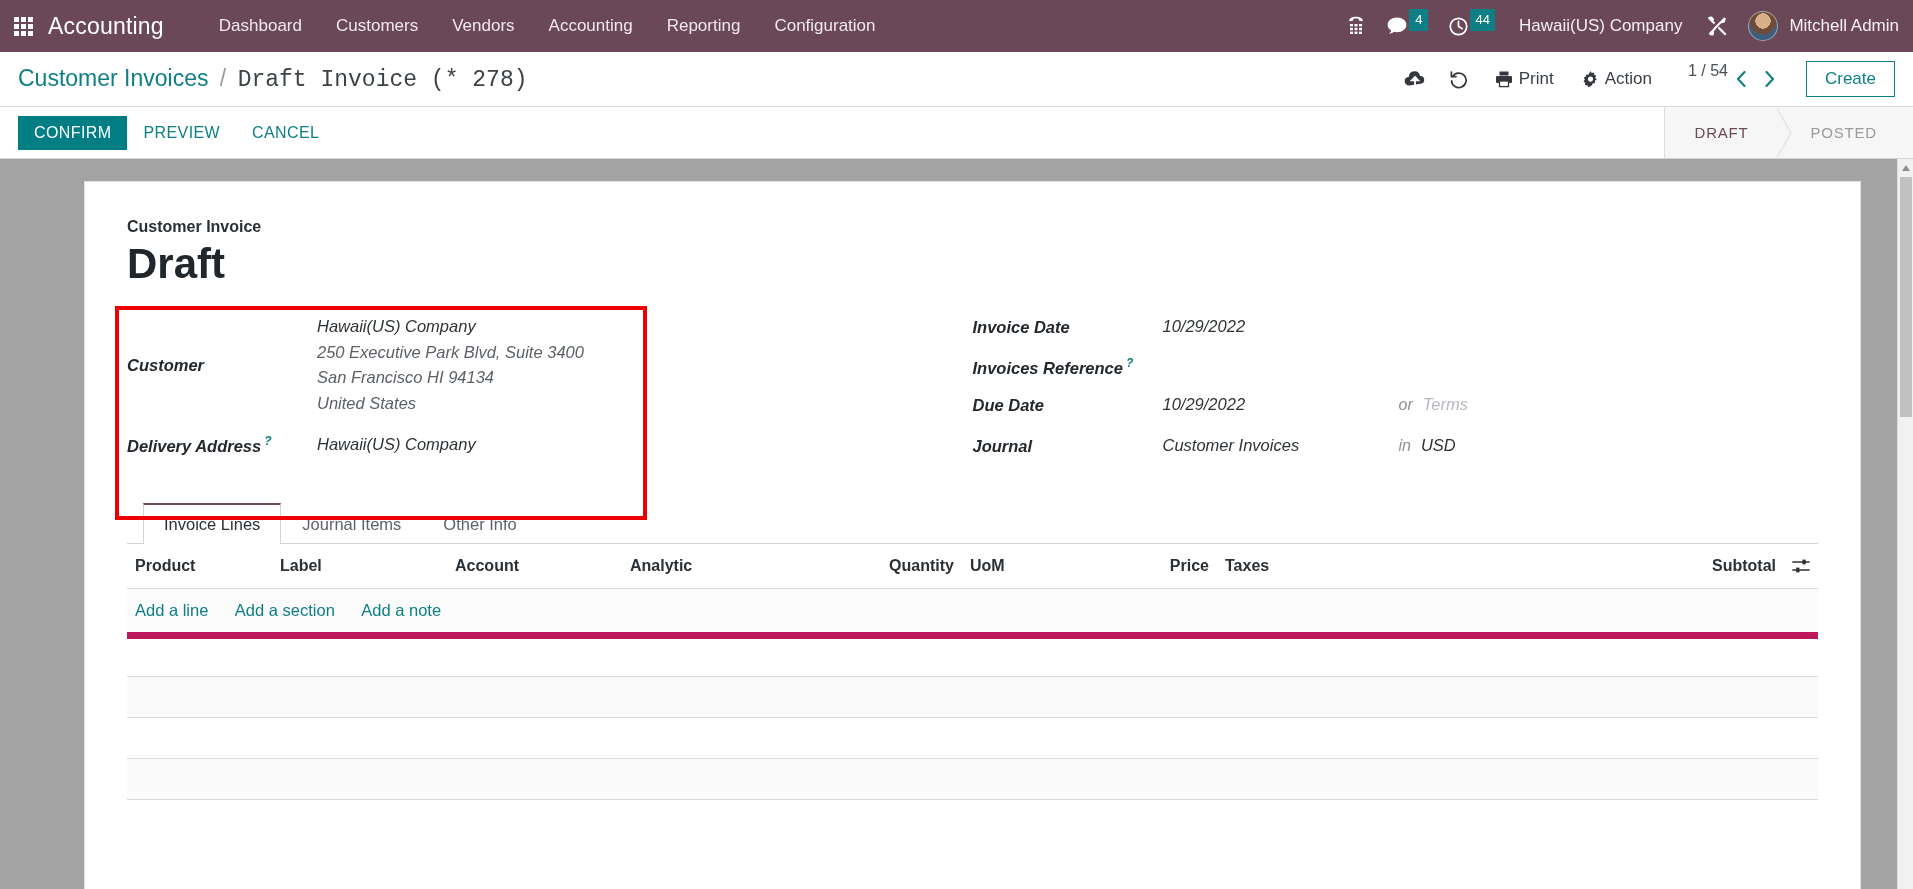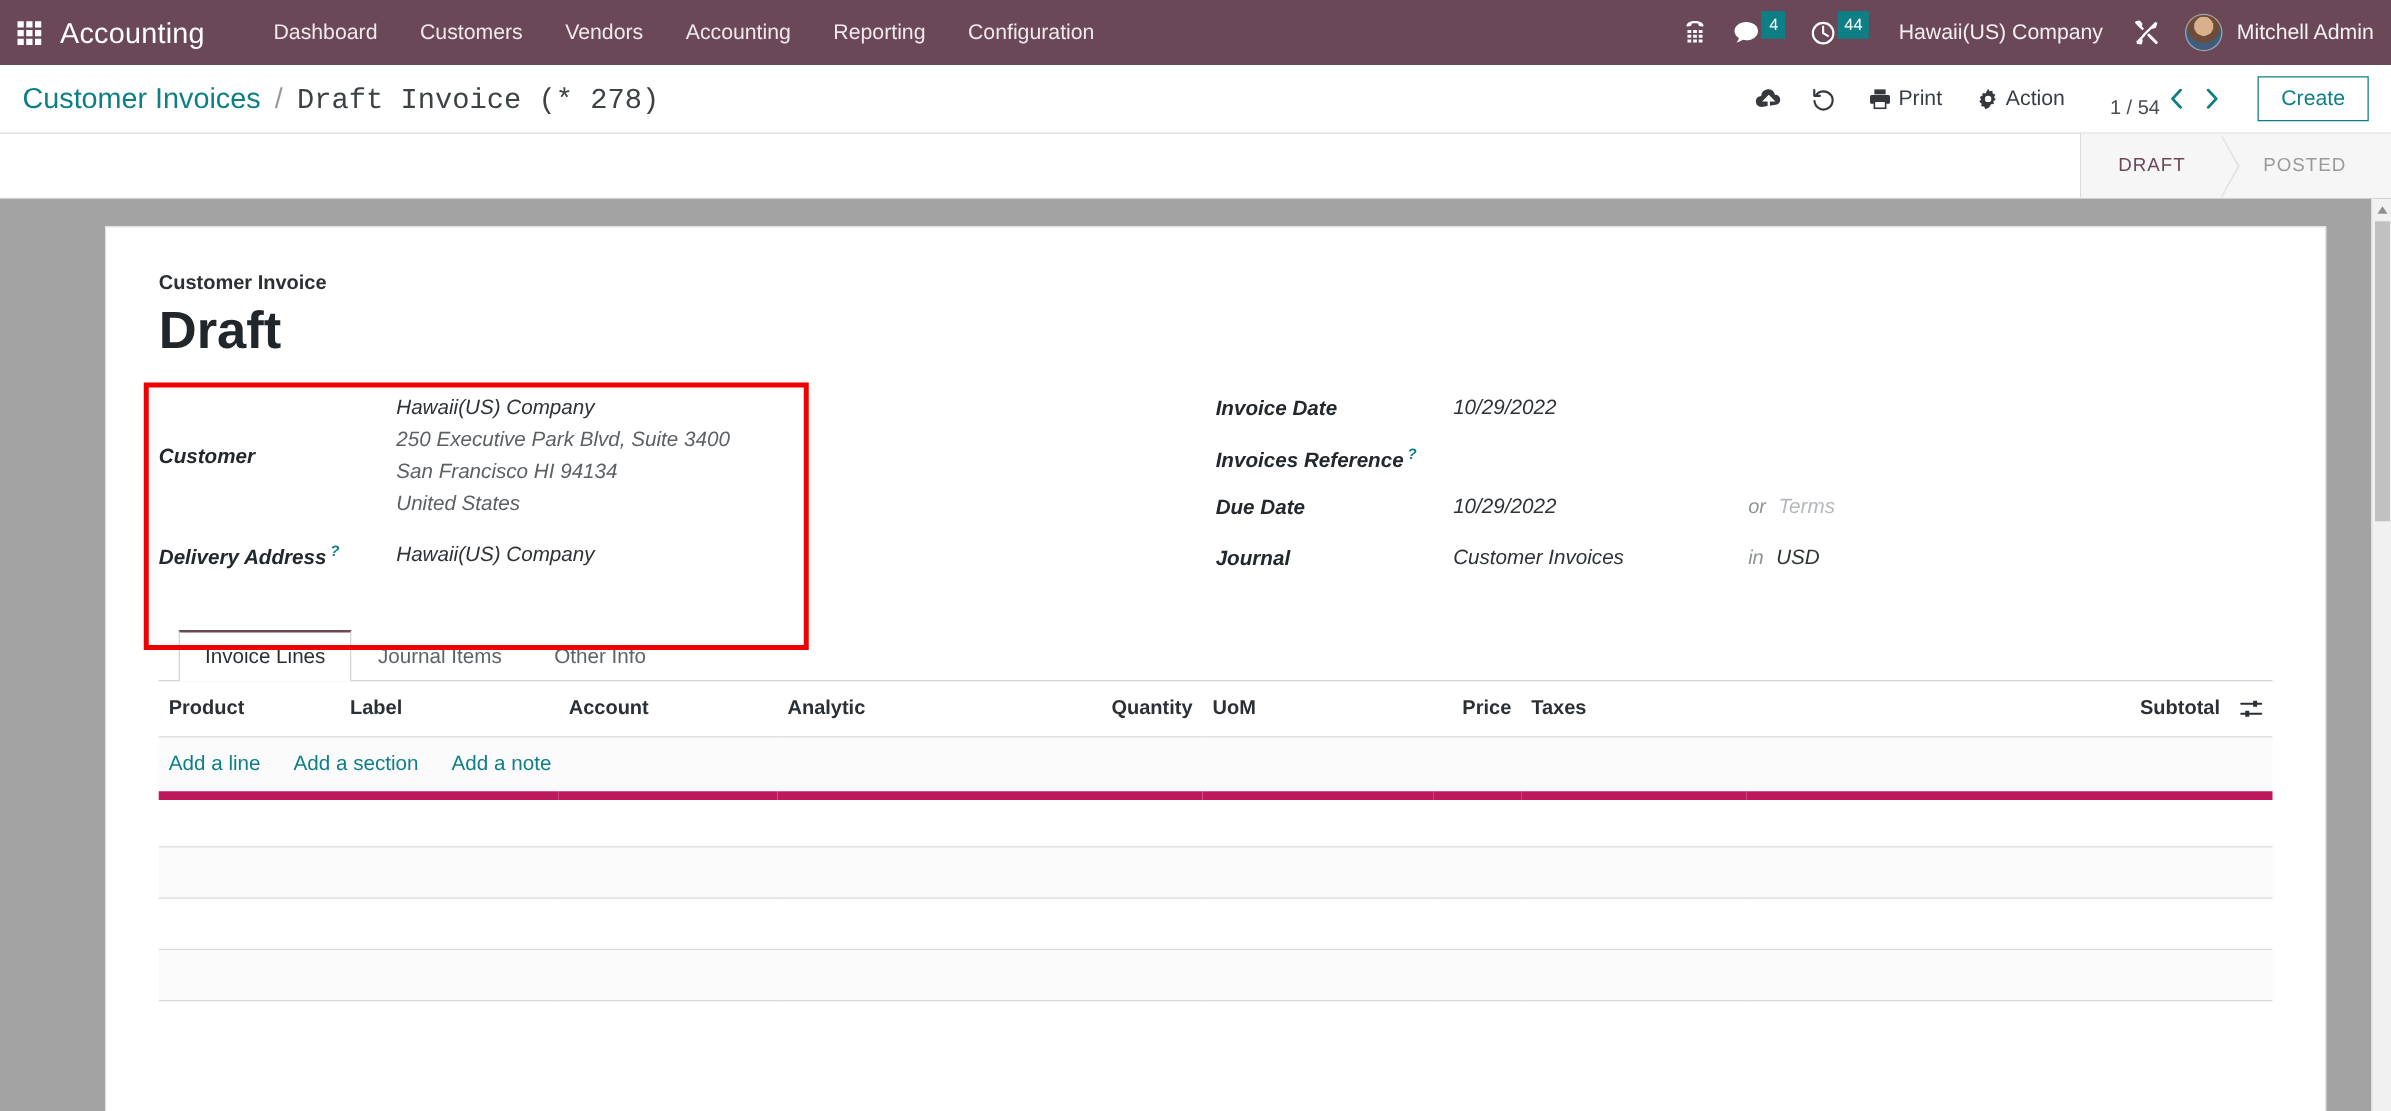--- a/index.html
+++ b/index.html
@@ -130,21 +130,21 @@
     cursor: pointer;
     color: #35393d;
   }
   .cp-text-btn {
     display: flex; align-items: center; gap: 6px;
     padding: 0 14px; height: 40px;
     font-size: 17px; color: #383e45;
     cursor: pointer;
   }
   #pager {
-    display: flex; align-items: flex-end;
+    display: flex; align-items: flex-start;
     margin-left: 22px;
     font-size: 16px; color: #4a4f54;
     white-space: nowrap;
   }
   .pager-arrow {
     width: 28px; height: 34px;
     display: flex; align-items: center; justify-content: center;
     color: #0d7f85;
     cursor: pointer;
     font-size: 18px;
@@ -500,20 +500,25 @@
               <path d="M2.5 1L9 8l-6.5 7" stroke="#0d7f85" stroke-width="2.1" fill="none" stroke-linecap="round" stroke-linejoin="round"></path>
             </svg>
         </span>
       </div>
 
       <button id="create-btn">Create</button>
     </div>
   </div>
 
   <div id="cp-bottom">
+    <div id="statusbar-buttons">
+      <button class="sb-btn primary">CONFIRM</button>
+      <button class="sb-btn">PREVIEW</button>
+      <button class="sb-btn">CANCEL</button>
+    </div>
     <div id="statusbar-states">
       <div class="state active">
         <span>DRAFT</span>
         <span class="arrow-r"></span>
       </div>
       <div class="state">
         <span>POSTED</span>
       </div>
     </div>
   </div>

